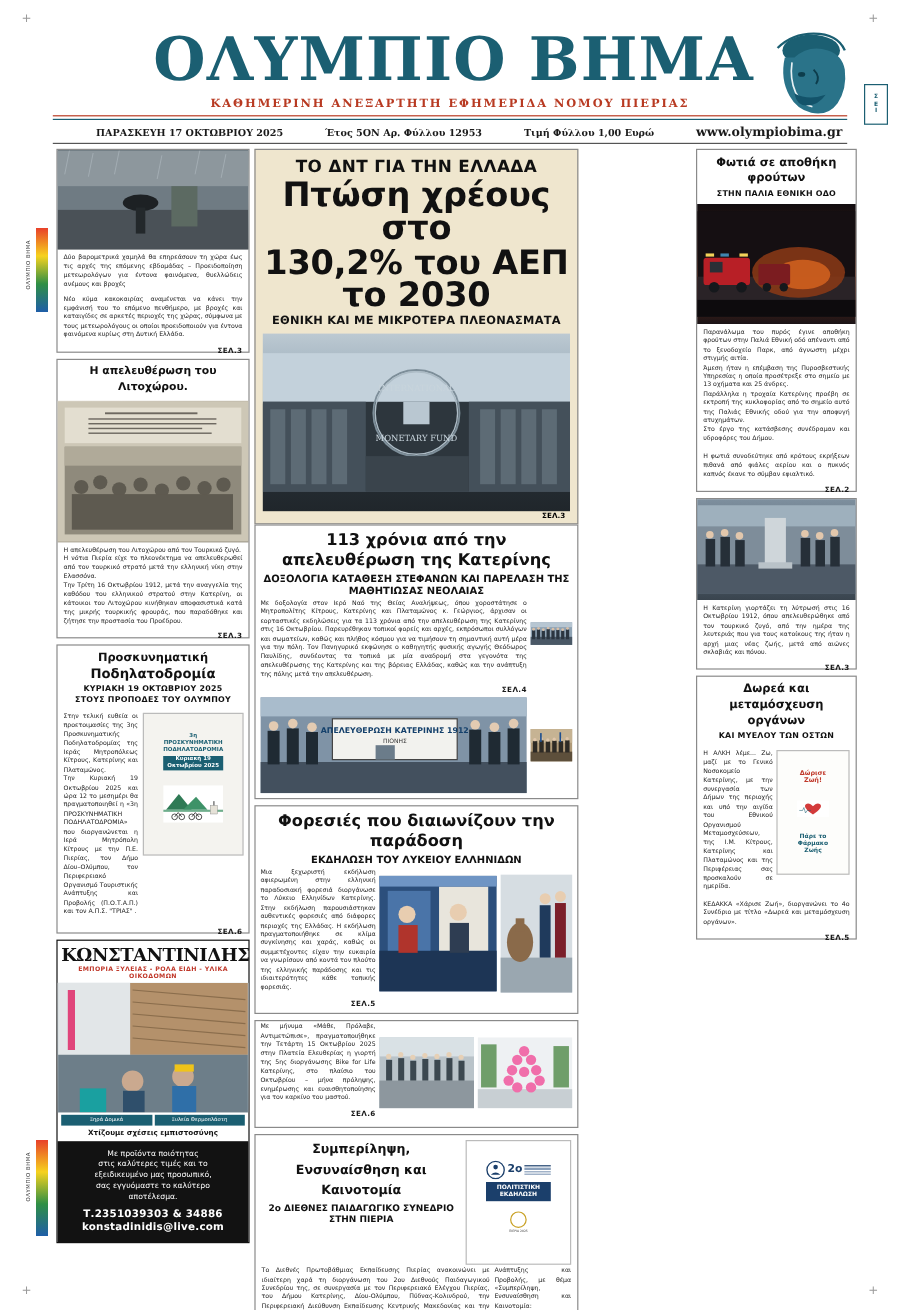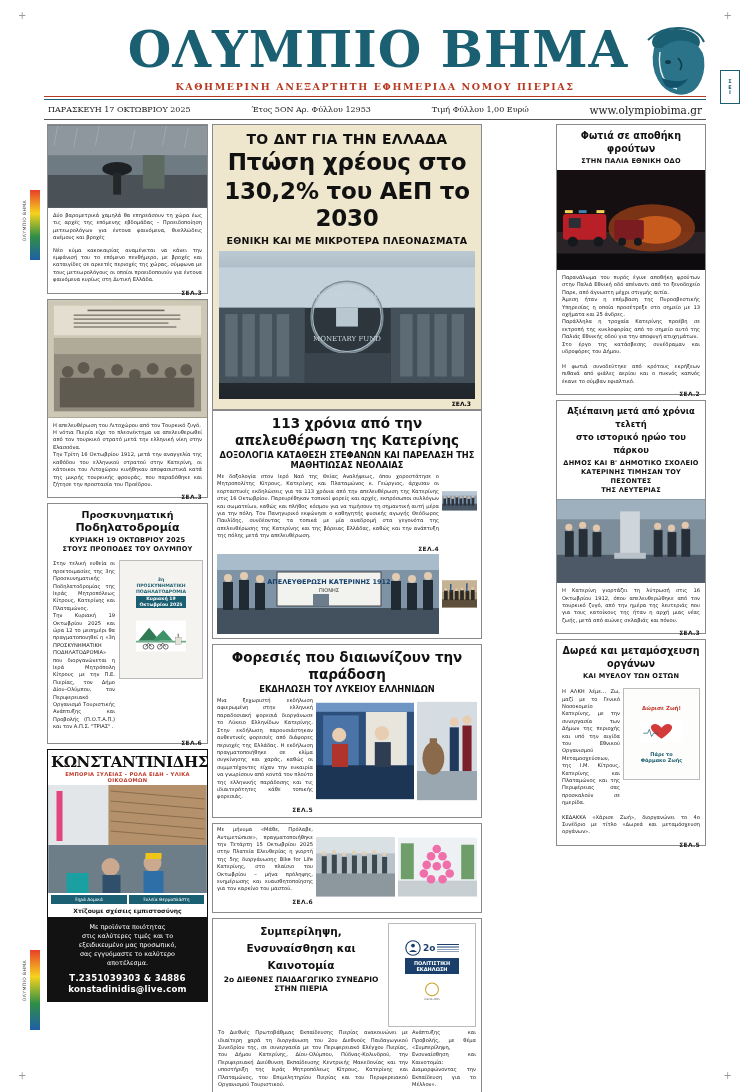--- a/index.html
+++ b/index.html
@@ -41,37 +41,37 @@
     font-family:"DejaVu Serif", serif;
   }
   .mast-rule {
     border-top:1.4px solid #b83a22;
     margin-top:4px;
   }
   .mast-rule2 { border-top:1px solid #1b5f72; margin-top:1.5px; }
   .mast-info {
     display:flex; justify-content:space-between; align-items:center;
     font-size:8px; color:#1a1a1a; padding:4px 4px 3px 4px;
-    font-family:"DejaVu Serif", serif; font-weight:normal;
+    font-family:"DejaVu Serif", serif; font-weight:bold;margin-left:32px;
   }
   .mast-info .url { font-size:10.5px; }
   .mast-botline { border-top:1px solid #555; }
   .zeus {
     position:absolute; right:-2px; top:4px; width:68px; height:76px;
   }
   .logo-small {
     position:absolute; right:-34px; top:48px; width:20px; height:34px;
     border:1px solid #1b5f72; font-size:5px; color:#1b5f72; text-align:center;
     line-height:1.1;
   }
 
   
   .col-left { position:absolute; left:47px; top:124px; width:161px; }
   .col-mid  { position:absolute; left:212px; top:124px; width:270px; }
-  .col-right{ position:absolute; left:556px; top:124px; width:150px; }
+  .col-right{ position:absolute; left:580px; top:124px; width:134px; }
 
   .box { border:1px solid #8a8a8a; background:#fff; margin-bottom:5px; }
   .box-pad { padding:4px 5px; }
 
   .hdl {
     text-align:center; font-weight:bold; color:#111;
     font-size:10.5px; line-height:13px; font-family:"DejaVu Sans", sans-serif;
   }
   .hdl-sm {
     text-align:center; font-weight:bold; color:#111;
@@ -89,21 +89,21 @@
 
   
   .lead {
     border:1px solid #8a8a8a; background:#efe6ce; padding:6px 6px 0 6px;
   }
   .lead-kicker {
     text-align:center; font-weight:bold; font-size:14px; color:#111;
     letter-spacing:.3px;
   }
   .lead-h1 {
-    text-align:center; font-weight:bold; font-size:23px; color:#111;
+    text-align:center; font-weight:bold; font-size:28px; color:#111;
     line-height:27px; margin-top:2px; letter-spacing:-.2px;
   }
   .lead-sub {
     text-align:center; font-weight:bold; font-size:9.5px; color:#111;
     margin-top:3px; letter-spacing:.2px;
   }
   .lead-photo { margin-top:5px; height:148px; position:relative; overflow:hidden; }
 
   
   .sec-h {
@@ -217,20 +217,23 @@
         </svg>
       </div>
       <div class="box-pad body-txt">
         <p>Δύο βαρομετρικά χαμηλά θα επηρεάσουν τη χώρα έως τις αρχές της επόμενης εβδομάδας – Προειδοποίηση μετεωρολόγων για έντονα φαινόμενα, θυελλώδεις ανέμους και βροχές</p>
         <p>Νέο κύμα κακοκαιρίας αναμένεται να κάνει την εμφάνισή του το επόμενο πενθήμερο, με βροχές και καταιγίδες σε αρκετές περιοχές της χώρας, σύμφωνα με τους μετεωρολόγους οι οποίοι προειδοποιούν για έντονα φαινόμενα κυρίως στη Δυτική Ελλάδα.</p>
         <div class="sel">ΣΕΛ.3</div>
       </div>
     </div>
 
     <div class="box">
+      <div class="box-pad">
+        <div class="hdl" style="font-size:9px;">Η απελευθέρωση του Λιτοχώρου.</div>
+      </div>
       <div class="photo img-hist" style="height:118px;">
         <svg viewBox="0 0 161 118" style="width:100%;height:100%;display:block;">
           <rect width="161" height="118" fill="#cdc7b6"></rect>
           <rect x="6" y="5" width="149" height="30" fill="#e3ded0"></rect>
           <g fill="#6d6860">
             <rect x="40" y="9" width="78" height="1.6"></rect>
               <rect x="26" y="14" width="108" height="1.2"></rect>
             <rect x="26" y="18" width="108" height="1.2"></rect>
               <rect x="26" y="22" width="96" height="1.2"></rect>
             <rect x="26" y="26" width="104" height="1.2"></rect>
@@ -649,27 +652,20 @@
 Άμεση ήταν η επέμβαση της Πυροσβεστικής Υπηρεσίας η οποία προσέτρεξε στο σημείο με 13 οχήματα και 25 άνδρες.
 Παράλληλα η τροχαία Κατερίνης προέβη σε εκτροπή της κυκλοφορίας από το σημείο αυτό της Παλιάς Εθνικής οδού για την αποφυγή ατυχημάτων.
 Στο έργο της κατάσβεσης συνέδραμαν και υδροφόρες του Δήμου.
 
 Η φωτιά συνοδεύτηκε από κρότους εκρήξεων πιθανά από φιάλες αερίου και ο πυκνός καπνός έκανε το σύμβαν εφιαλτικό.</p>
         <div class="sel">ΣΕΛ.2</div>
       </div>
     </div>
 
     <div class="box">
-      <div class="box-pad">
-        <div class="hdl" style="font-size:8.4px;">Αξιέπαινη μετά από χρόνια τελετή</div>
-        <div class="hdl" style="font-size:8.4px;">στο ιστορικό ηρώο του πάρκου</div>
-        <div class="hdl-sm">ΔΗΜΟΣ ΚΑΙ Β' ΔΗΜΟΤΙΚΟ ΣΧΟΛΕΙΟ</div>
-        <div class="hdl-sm" style="margin-top:0;">ΚΑΤΕΡΙΝΗΣ ΤΙΜΗΣΑΝ ΤΟΥ ΠΕΣΟΝΤΕΣ</div>
-        <div class="hdl-sm" style="margin-top:0;">ΤΗΣ ΛΕΥΤΕΡΙΑΣ</div>
-      </div>
       <div class="photo img-mem" style="height:84px;">
         <svg viewBox="0 0 150 84" style="width:100%;height:84px;display:block;">
           <rect width="150" height="84" fill="#7e8d9a"></rect>
           <rect y="56" width="150" height="28" fill="#4d5966"></rect>
           <rect x="0" y="0" width="150" height="20" fill="#9eb0bd"></rect>
           <rect x="64" y="12" width="20" height="46" fill="#cfd6da"></rect>
           <rect x="58" y="54" width="32" height="6" fill="#b9c2c8"></rect>
           <g fill="#262f38">
             <rect x="8" y="32" width="9" height="26"></rect>
               <rect x="22" y="30" width="9" height="28"></rect>

